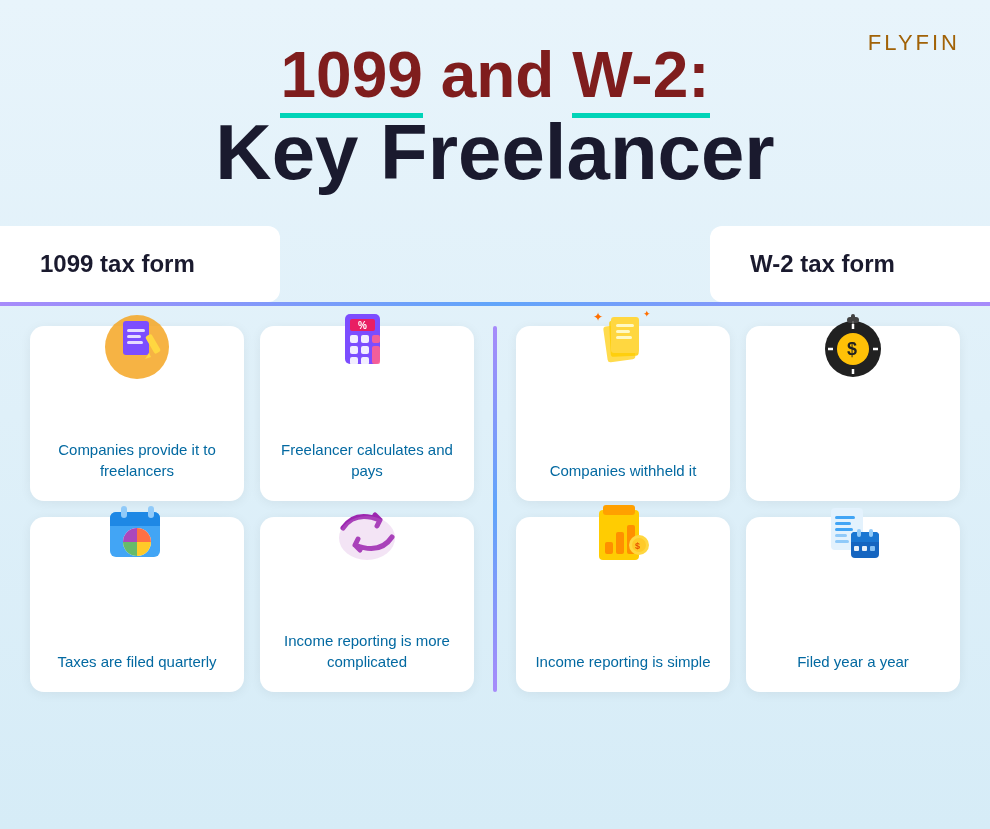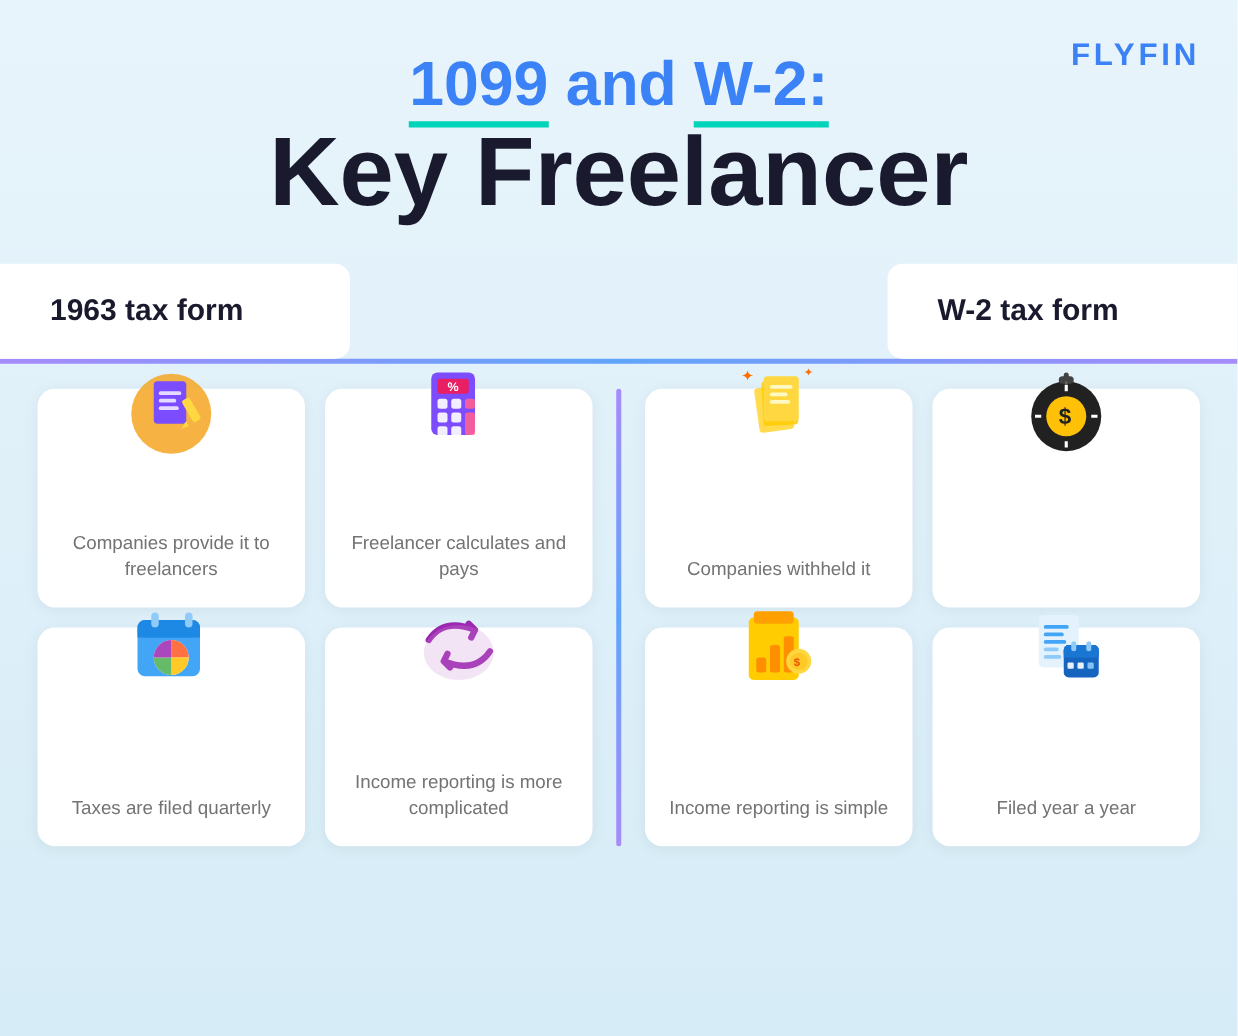--- a/index.html
+++ b/index.html
@@ -14,29 +14,29 @@
     
     .header {
       text-align: center;
       padding: 40px 20px 30px;
       position: relative;
     }
     .logo {
       position: absolute;
       top: 30px;
       right: 30px;
-      font-weight: 700;
-      font-size: 25px;
+      font-weight: 400;
+      font-size: 22px;
       letter-spacing: 3px;
-      color: #3b82f6;
+      color: #a16207;
     }
     .title-line1 {
-      font-size: 50px;
+      font-size: 64px;
       font-weight: 900;
-      color: #3b82f6;
+      color: #7f1d1d;
       line-height: 1.1;
     }
     .title-line1 .highlight-1099 {
       border-bottom: 5px solid #00d4b8;
       padding-bottom: 2px;
     }
     .title-line1 .highlight-w2 {
       border-bottom: 5px solid #00d4b8;
       padding-bottom: 2px;
     }
@@ -134,21 +134,21 @@
       top: -30px;
       left: 50%;
       transform: translateX(-50%);
       display: flex;
       align-items: center;
       justify-content: center;
     }
     .card-text {
       font-size: 15px;
       font-weight: 500;
-      color: #737373;
+      color: #0369a1;
       line-height: 1.4;
       margin-top: 50px;
       text-align: center;
     }
 
     
     .svg-wrap {
       width: 85px;
       height: 85px;
     }
@@ -161,21 +161,21 @@
 
   <div>
     <div class="title-line1">
       <span class="highlight-1099">1099</span><span> and </span><span class="highlight-w2">W-2:</span>
     </div>
     <div class="title-line2">Key Freelancer</div>
   </div>
 </div>
 
 <div class="labels-row">
-  <div class="label-box label-box-left">1963 tax form</div>
+  <div class="label-box label-box-left">1099 tax form</div>
   <div class="label-spacer"></div>
   <div class="label-box label-box-right">W-2 tax form</div>
 </div>
 
 <div class="divider-line"></div>
 
 <div class="cards-section">
 
   <div class="cards-column">
 

